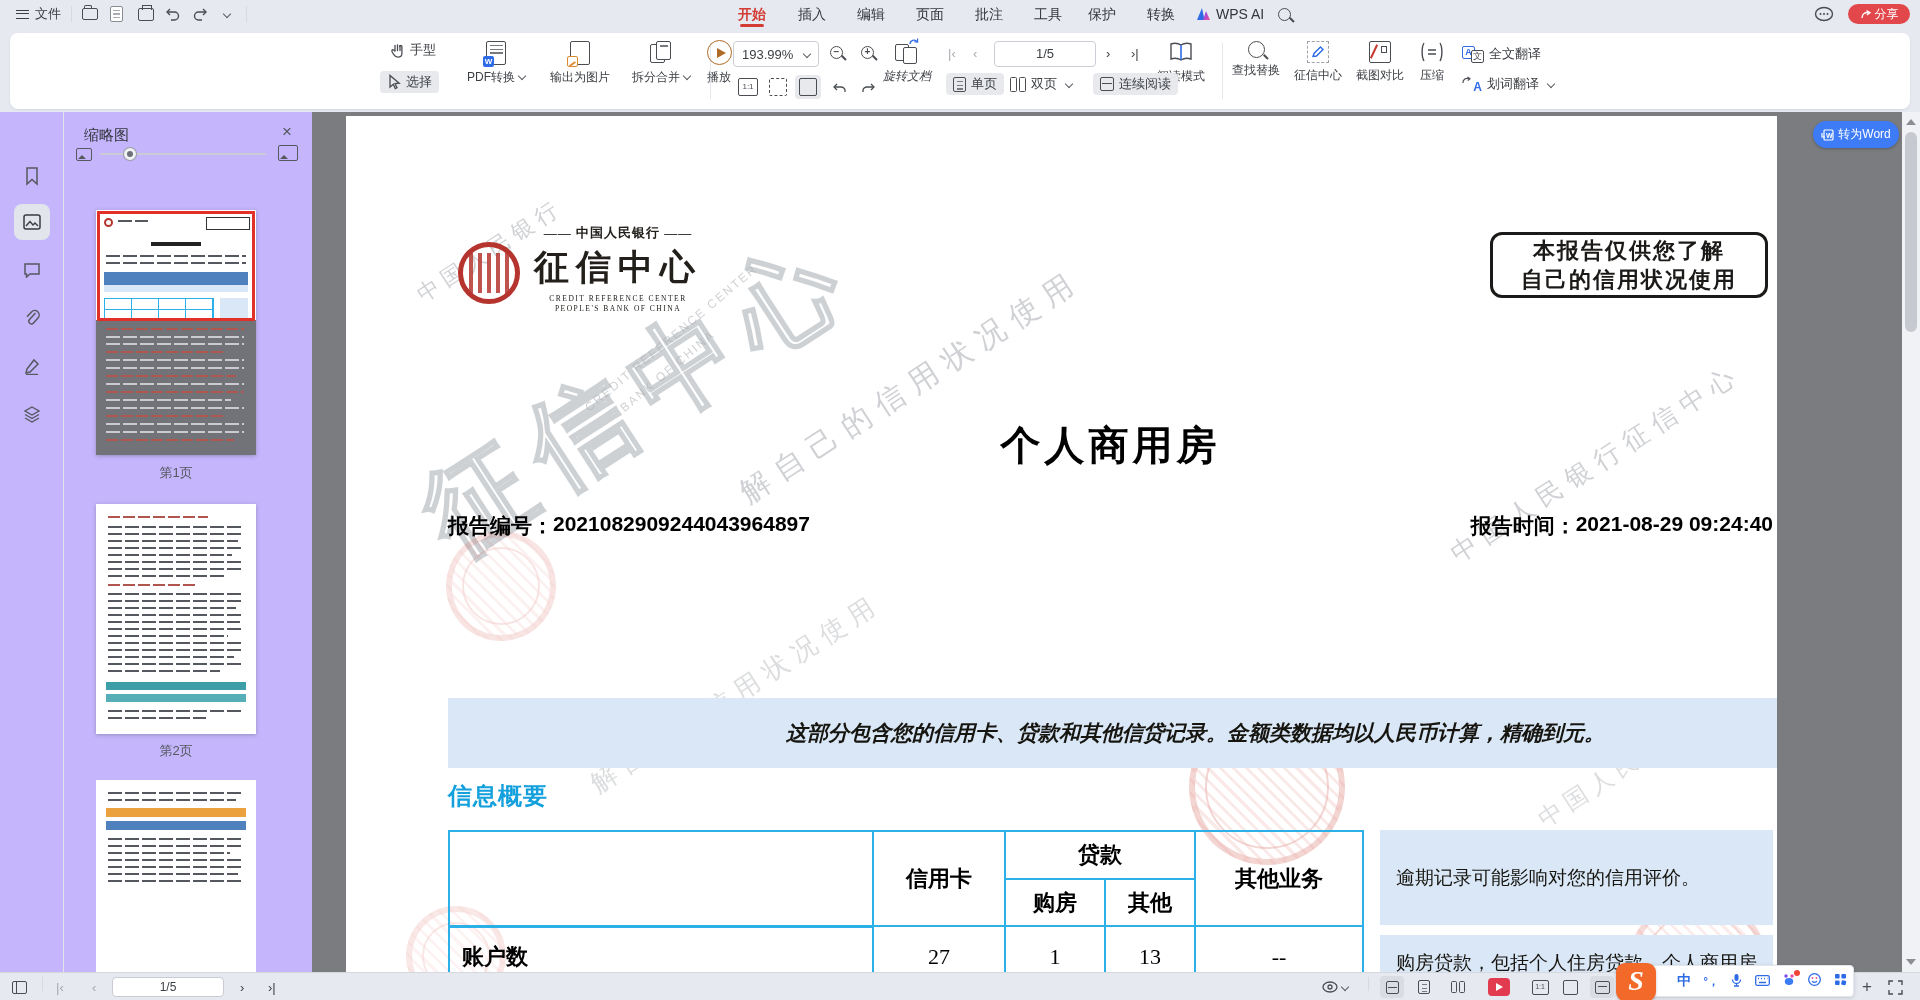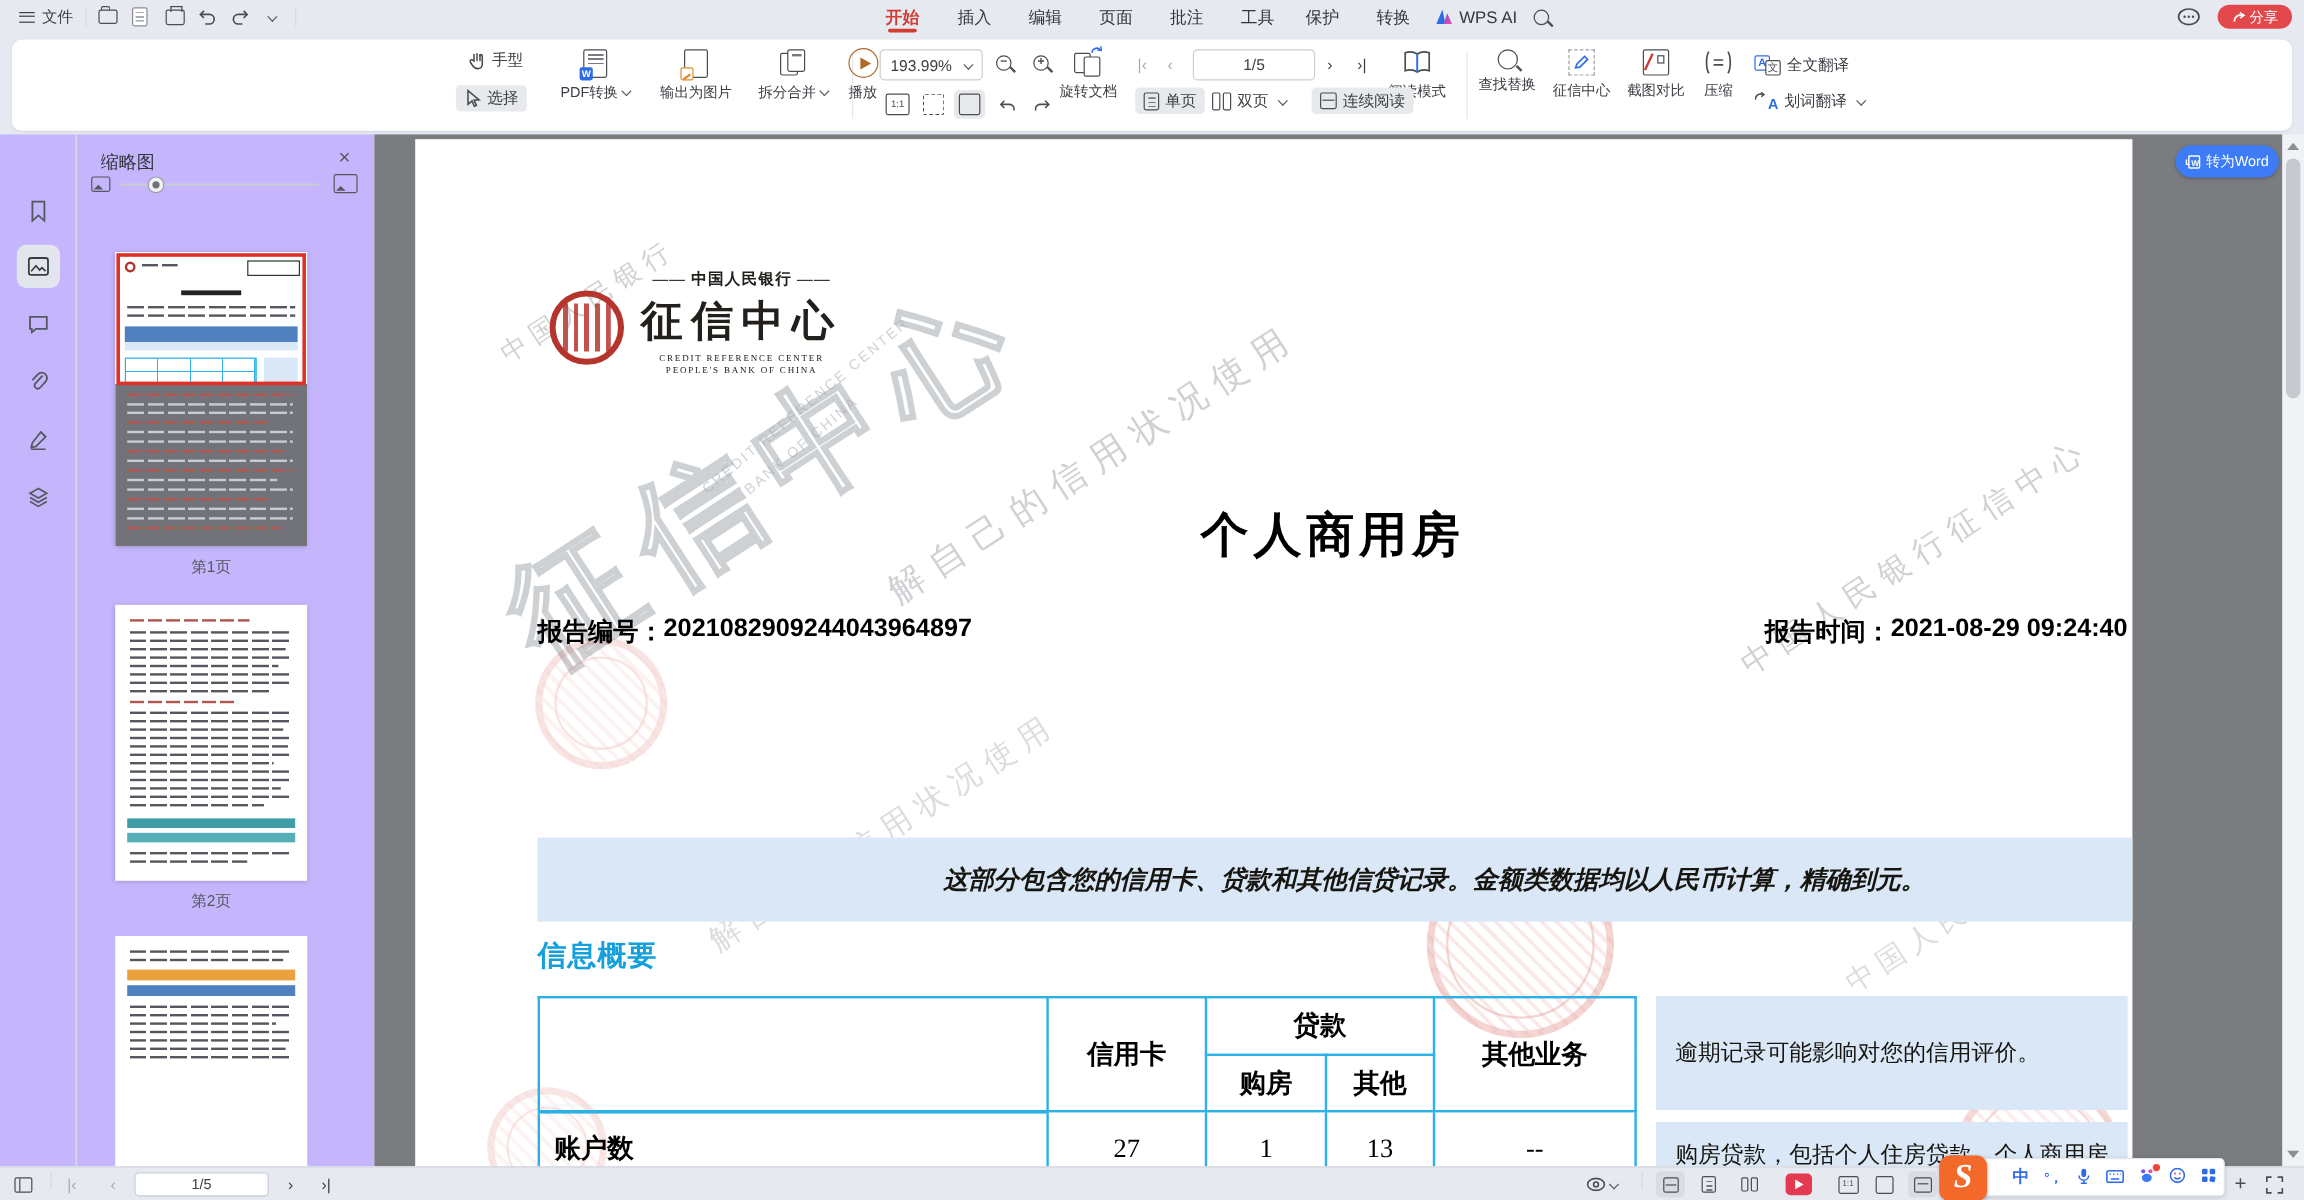--- a/index.html
+++ b/index.html
@@ -249,21 +249,21 @@
       <span class="mag">
         <span class="pm">−</span>
       </span>
     </div>
   <div class="tb" style="left:851px;top:13px;">
       <span class="mag">
         <span class="pm">+</span>
       </span>
     </div>
 
-  <div class="bigicol" style="left:868px;top:7px;width:58px;">
+  <div class="bigicol" style="left:868px;top:7px;width:58px;font-style:italic;">
     <span style="position:relative;width:24px;height:24px;">
       <i class="pg" style="position:absolute;left:0;top:4px;width:14px;height:17px;background:#fff;"></i>
       <i class="pg" style="position:absolute;left:8px;top:7px;width:14px;height:17px;background:#fff;"></i>
       <svg width="12" height="10" style="position:absolute;right:-2px;top:-2px;">
           <path d="M1 6 a4 4 0 0 1 7 -2.5" stroke="#2E6BE6" fill="none" stroke-width="1.3"></path>
           <path d="M8.5 0.5 L8.6 4 L5.4 3.6" stroke="#2E6BE6" fill="none" stroke-width="1.2"></path>
         </svg>
     </span>
     <span>旋转文档</span>
   </div>
@@ -525,20 +525,24 @@
     <div class="orgblock">
       <div class="seal"></div>
       <div class="orgtext">
         <div class="orgtop">—— 中国人民银行 ——</div>
         <div class="orgname">征信中心</div>
         <div class="orgen">CREDIT REFERENCE CENTER</div>
         <div class="orgen" style="margin-top:1px;">PEOPLE'S BANK OF CHINA</div>
       </div>
     </div>
 
+    <div class="noticebox">
+      <span>本报告仅供您了解</span>
+      <span>自己的信用状况使用</span>
+    </div>
 
     <div class="doctitle">个人商用房</div>
 
     <div class="inforow" style="top:396px;">
       <span>报告编号：</span>
       <span>2021082909244043964897</span>
       <span style="flex:1;"></span>
       <span>报告时间：</span>
       <span>2021-08-29 09:24:40</span>
     </div>

